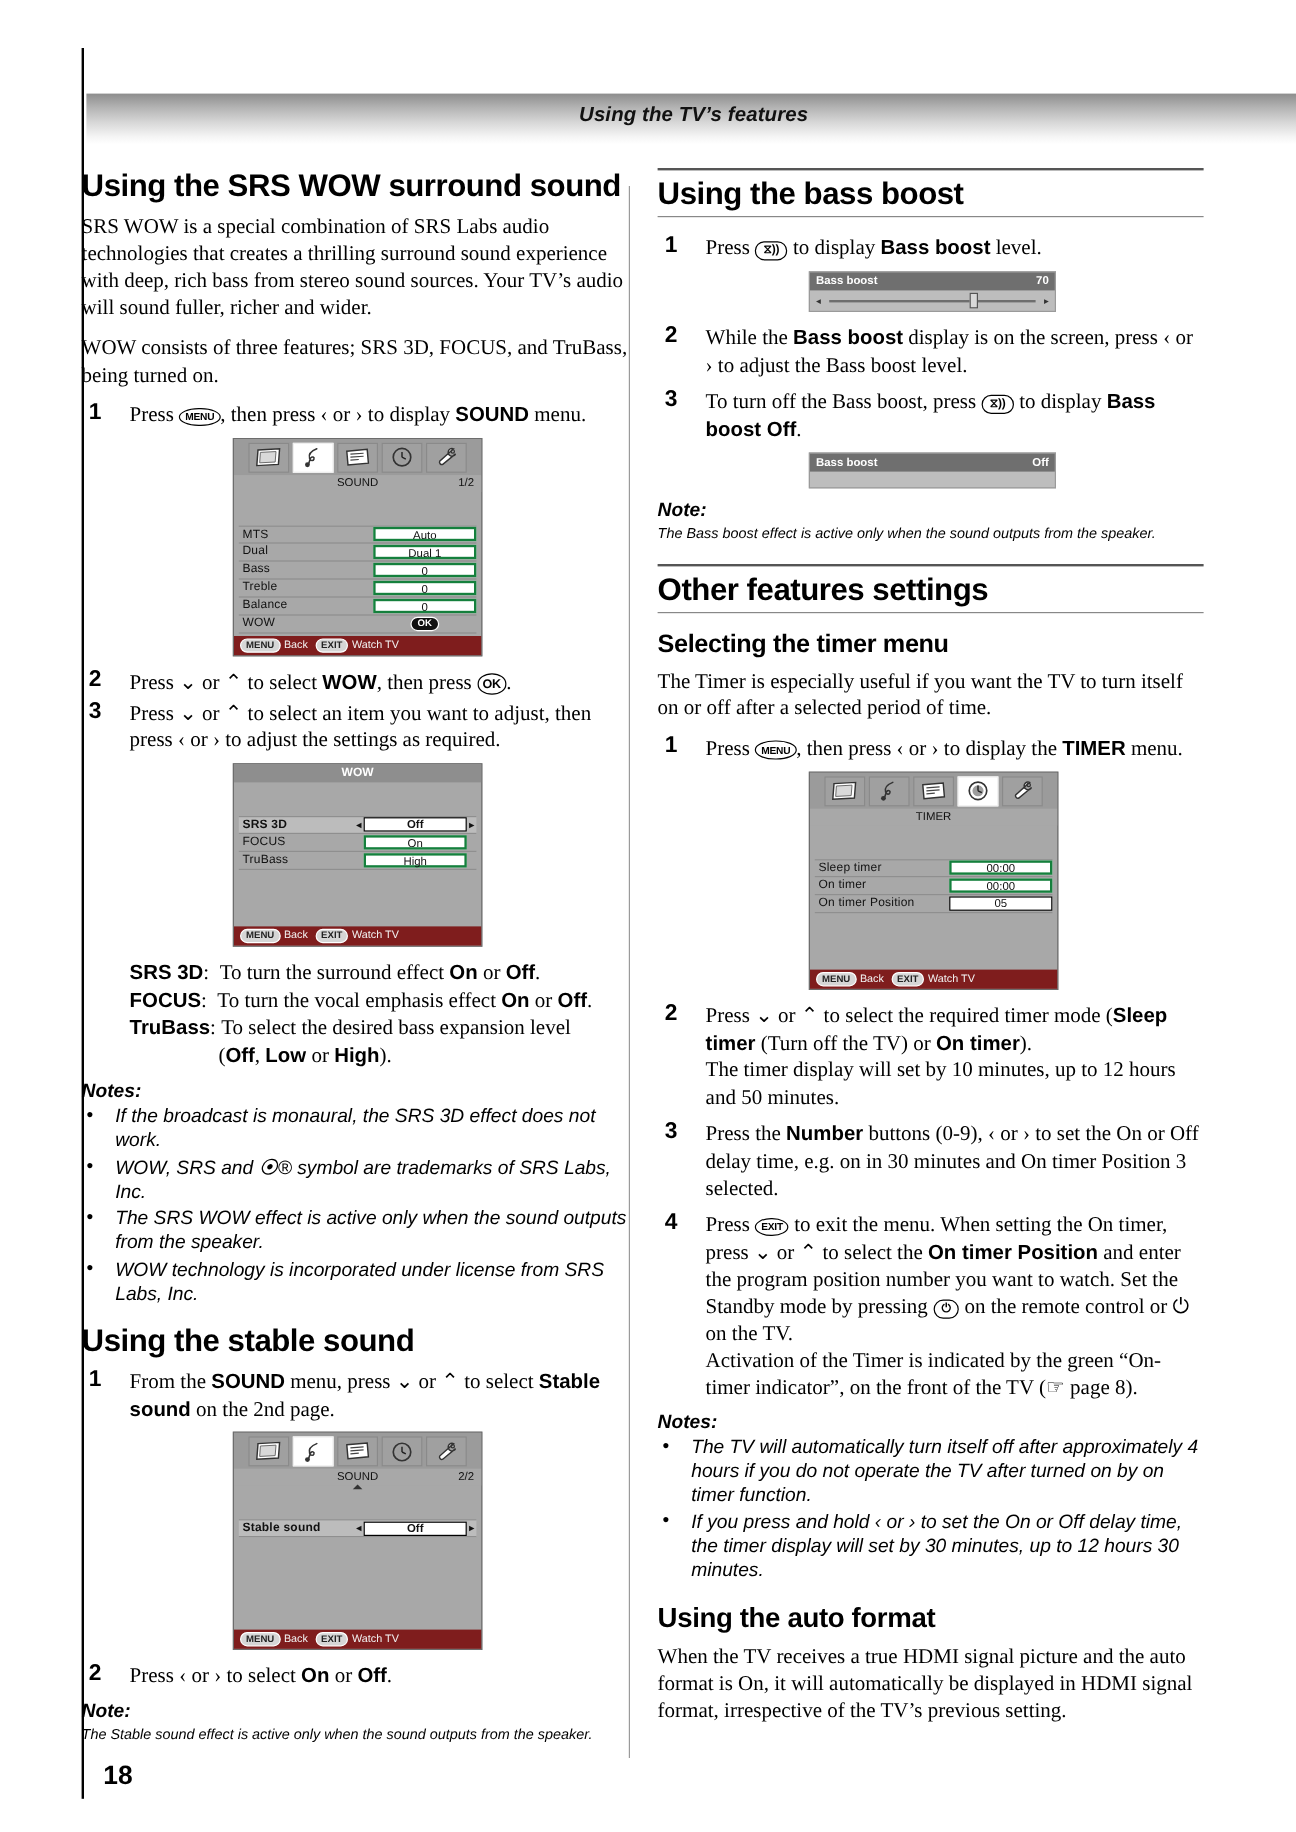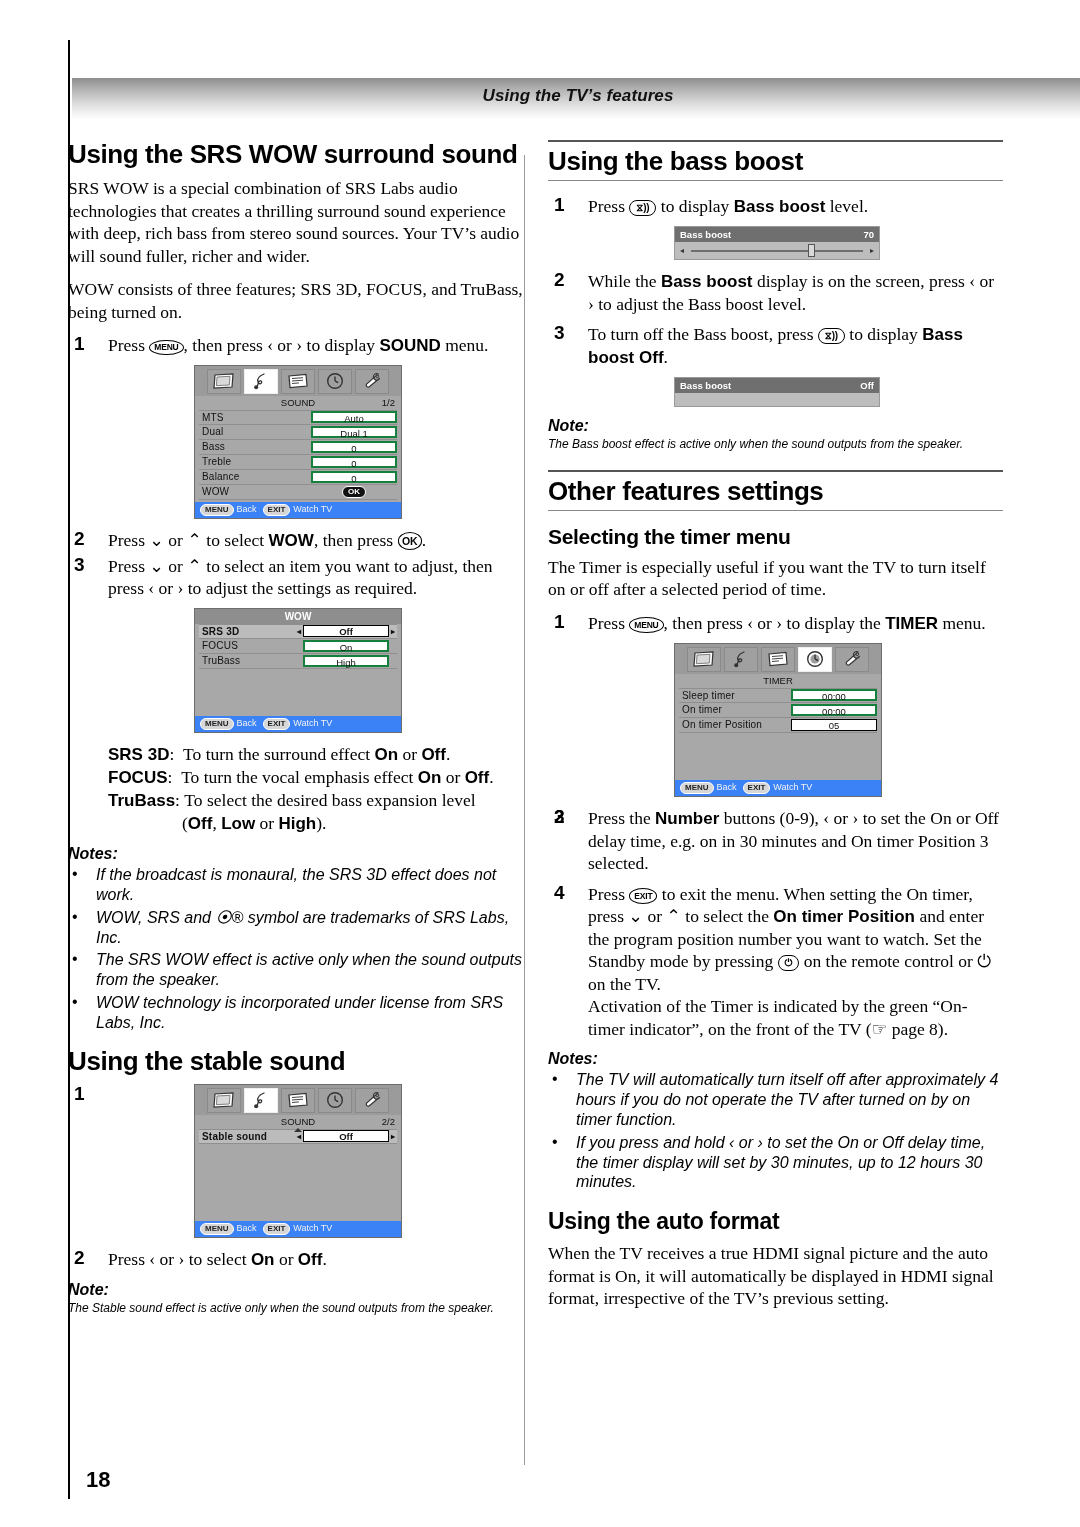--- a/index.html
+++ b/index.html
@@ -147,21 +147,21 @@
   }
   .osd-icon.sel { background:#ffffff; border-color:#efefef; }
   .osd-title {
     position:relative;
     text-align:center; font-size:9.5px; padding:1px 0 2px 0;
     background:#a8a8a8;
   }
   .osd-title .pg { position:absolute; right:6px; top:1px; font-size:9.5px; }
   .osd-title .caret { position:absolute; left:50%; bottom:-3px; margin-left:-4px;
      width:0;height:0;border-left:4px solid transparent;border-right:4px solid transparent;border-bottom:4px solid #333; }
-  .osd-rows { padding:0 4px 2px 4px; }
+  .osd-rows { padding:0 4px 2px 4px;margin-top:28px; }
   .osd-row {
     display:flex; align-items:center; height:15px;
     border-bottom:1px solid #8f8f8f; font-size:10px;
   }
   .osd-row:first-child { border-top:1px solid #8f8f8f; }
   .osd-row.hl { background:#bcbcbc; font-weight:bold; }
   .osd-row .lbl { flex:1; padding-left:3px; letter-spacing:.2px; }
   .osd-row .val {
     width:86px; height:12px; background:#ffffff; border:2px solid #15803d;
     text-align:center; font-size:9.5px; line-height:11px;
@@ -171,21 +171,21 @@
   .osd-row .okbadge {
     width:86px; text-align:center;
   }
   .okpill {
     display:inline-block; background:#111; color:#fff;
     border:1.5px solid #fff; border-radius:7px;
     font-size:8px; font-weight:bold; padding:1px 5px; line-height:1;
   }
   .osd-blank { height:15px; }
   .osd-foot {
-    background:#3b82f6; color:#f2f2f2; font-size:9px;
+    background:#7f1d1d; color:#f2f2f2; font-size:9px;
     padding:2px 5px; display:flex; gap:6px; align-items:center;
   }
   .btnpill {
     display:inline-block; background:#d6d6d6; color:#222;
     border:1.4px solid #fff; border-radius:6px;
     font-size:8px; font-weight:bold; padding:1px 4px; line-height:1;
     margin-right:3px;
   }
 
   
@@ -376,20 +376,21 @@
       <li>If the broadcast is monaural, the SRS 3D effect does not work.</li>
       <li>WOW, SRS and ⦿® symbol are trademarks of SRS Labs, Inc.</li>
       <li>The SRS WOW effect is active only when the sound outputs from the speaker.</li>
       <li>WOW technology is incorporated under license from SRS Labs, Inc.</li>
     </ul>
 
     <h1 class="sec" style="margin-top:14px;">Using the stable sound</h1>
 
     <div class="step">
       <span class="num">1</span>
+      <span class="txt"><span>From the  </span><b>SOUND</b><span> menu, press ⌄ or ⌃ to select </span><b>Stable sound</b><span> on the 2nd page.</span></span>
     </div>
 
     <div class="osd">
       <div class="osd-iconbar">
         <div class="osd-icon">
           <svg width="24" height="17" viewBox="0 0 24 17">
               <path d="M3 2 L21 1 L20 14 L2 15 Z" fill="#fff" stroke="#333" stroke-width="1.2"></path>
               <path d="M5 4 L18 3.3 L17.3 12 L4.4 12.7 Z" fill="#d9d9d9" stroke="#666" stroke-width=".8"></path>
             </svg>
         </div>
@@ -562,20 +563,21 @@
         <div class="osd-blank"></div>
       </div>
       <div class="osd-foot">
         <span><span class="btnpill">MENU</span><span>Back</span></span>
         <span><span class="btnpill">EXIT</span><span>Watch TV</span></span>
       </div>
     </div>
 
     <div class="step">
       <span class="num">2</span>
+      <span class="txt"><span>Press ⌄ or ⌃ to select the required timer mode (</span><b>Sleep timer</b><span> (Turn off the TV) or </span><b>On timer</b><span>).</span><br><span>The timer display will set by 10 minutes, up to 12 hours and 50 minutes.</span></span>
     </div>
 
     <div class="step">
       <span class="num">3</span>
       <span class="txt"><span>Press the </span><b>Number</b><span> buttons (0-9), ‹ or › to set the On or Off delay time,  e.g. on in 30 minutes and On timer Position 3 selected.</span></span>
     </div>
 
     <div class="step">
       <span class="num">4</span>
       <span class="txt"><span>Press </span><span class="key">EXIT</span><span> to exit the menu. When setting the On timer, press ⌄ or ⌃ to select the </span><b>On timer Position</b><span> and enter the program position number you want to watch. Set the Standby mode by pressing </span><span class="key oval">⏻</span><span> on the remote control or ⏻ on the TV.</span><br><span>Activation of the Timer is indicated by the green “On-timer indicator”, on the front of the TV (☞ page 8).</span></span>

